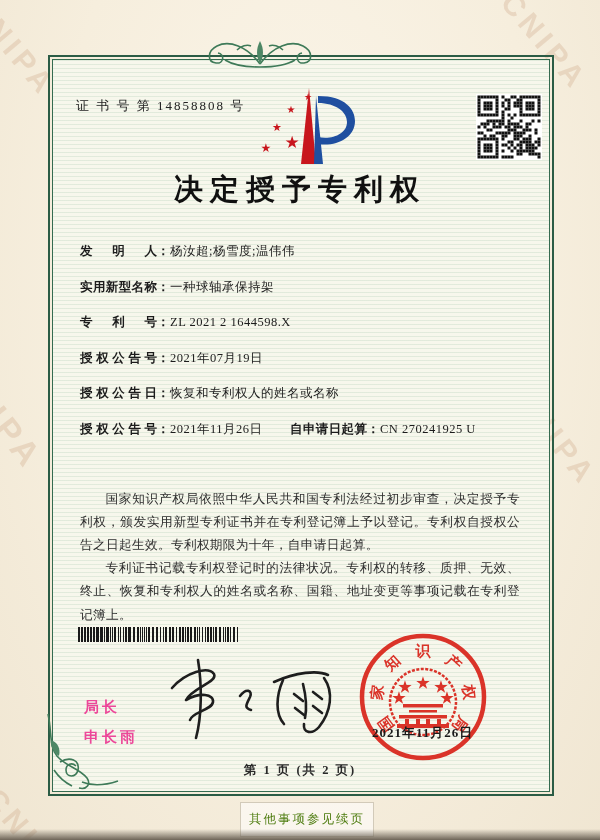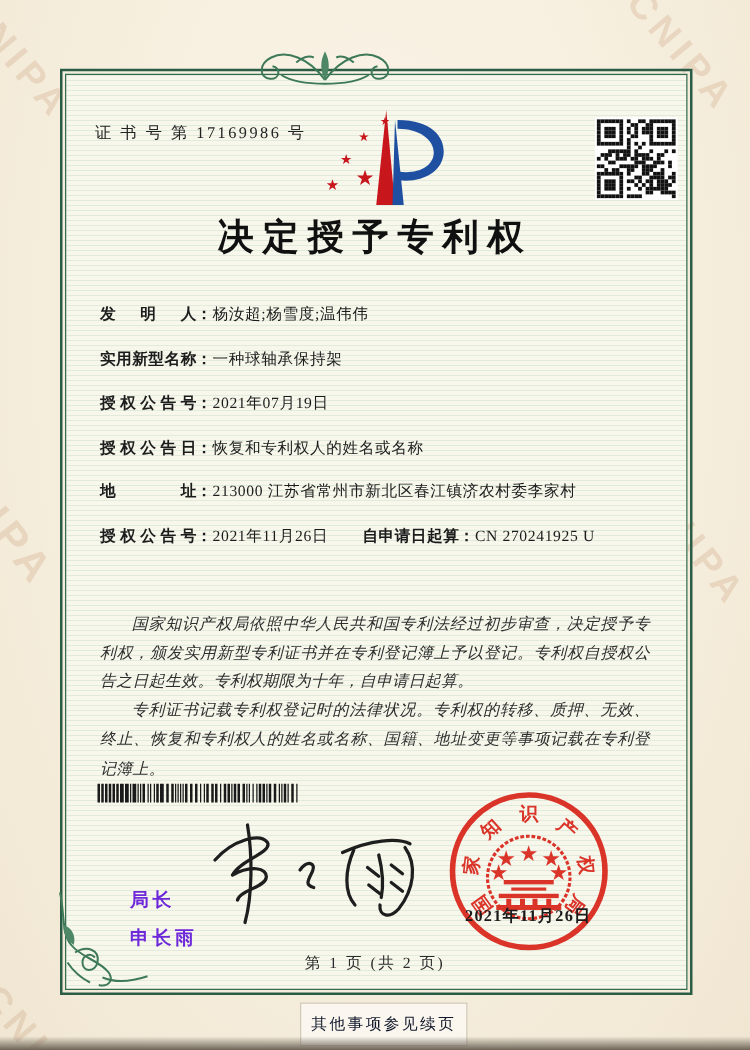--- a/index.html
+++ b/index.html
@@ -50,50 +50,50 @@
   .flabel{
     display:inline-block;width:77px;font-weight:700;
     text-align:justify;text-align-last:justify;vertical-align:top;
   }
   .fcolon{font-weight:700;display:inline-block;width:13px;}
   .fvalue{font-weight:500;letter-spacing:0.5px;}
   .grant-no-group{position:absolute;left:210px;top:0;}
 
   
   .paras{left:80px;top:488px;width:440px;font-size:12.7px;line-height:1.82;
-    color:#2e2e2e;font-style:italic;}
+    color:#2e2e2e;}
   .paras p{margin:0;text-indent:2em;text-align:justify;letter-spacing:0.3px;}
 
   .barcode{left:78px;top:627px;width:164px;height:15px;font-size:0;}
   .barcode i{display:inline-block;height:100%;background:#1a1a1a;}
   .barcode b{display:inline-block;height:100%;}
 
   .sig-block{
-    left:104px;top:692px;font-family:"Liberation Sans","DejaVu Sans",sans-serif;
-    font-size:15px;font-weight:600;color:#6d28d9;letter-spacing:3px;line-height:30px;margin-top:14px;
+    left:84px;top:692px;font-family:"Liberation Sans","DejaVu Sans",sans-serif;
+    font-size:15px;font-weight:600;color:#ec4899;letter-spacing:3px;line-height:30px;
   }
   .sig-svg{left:156px;top:650px;}
   .sig-svg path{stroke:#1e1e1e;stroke-width:2.6;fill:none;
     stroke-linecap:round;stroke-linejoin:round;}
 
   
   .seal{left:348px;top:622px;width:150px;height:150px;opacity:0.9;}
   .seal text{font-size:15px;font-weight:700;fill:#d81f15;text-anchor:middle;
     font-family:"Liberation Serif","DejaVu Serif",serif;}
   .seal .star{fill:#d81f15;text-anchor:middle;}
   .seal-date{
     left:372px;top:724px;width:130px;font-size:13px;font-weight:700;color:#1b1b1b;
     letter-spacing:1px;white-space:nowrap;
   }
 
   .page-info{left:0;right:0;top:762px;text-align:center;font-size:12.5px;
-    color:#2a2a2a;letter-spacing:2px;}
+    color:#2a2a2a;letter-spacing:2px;font-weight:bold;}
 
   .footer-note{
-    left:240px;top:802px;font-size:12.5px;color:#0f172a;letter-spacing:2px;
+    left:240px;top:802px;font-size:12.5px;color:#4d7c0f;letter-spacing:2px;
     background:rgba(255,255,255,0.55);border:1px solid rgba(170,158,132,0.5);
     padding:8px 8px;
   }
 
   .scan-edge{
     left:0;right:0;bottom:0;height:11px;
     background:linear-gradient(180deg, rgba(110,102,90,0) 0%,
       rgba(110,102,90,0.45) 45%, #6e6558 100%);
   }
 
@@ -126,21 +126,21 @@
   </svg>
 
   <svg class="abs ornament" style="left:40px;top:712px;" width="82" height="82" viewBox="0 0 82 82">
     <path d="M8,2 C12,20 9,34 17,44 C25,54 39,56 47,66 C51,72 47,78 39,76"></path>
     <path d="M20,50 C30,44 40,48 38,58 C36,66 26,66 26,58 C26,52 32,50 36,54"></path>
     <path class="leaf" d="M11,28 C17,30 21,36 19,44 C13,40 10,34 11,28"></path>
     <path d="M42,70 C54,75 66,73 78,69"></path>
     <path d="M14,58 C18,64 24,70 32,74"></path>
   </svg>
 
-  <div class="abs cert-no">证 书 号 第 17169986 号</div>
+  <div class="abs cert-no">证 书 号 第 14858808 号</div>
 
   <svg class="abs" style="left:252px;top:84px;" width="118" height="82" viewBox="0 0 118 82">
     <text class="lstar" x="14" y="68" font-size="12" fill="#c8161d" text-anchor="middle">★</text>
     <text x="25" y="47" font-size="11" fill="#c8161d" text-anchor="middle">★</text>
     <text x="39" y="29" font-size="10" fill="#c8161d" text-anchor="middle">★</text>
     <text x="56" y="16" font-size="9" fill="#c8161d" text-anchor="middle">★</text>
     <text x="40" y="64" font-size="17" fill="#c8161d" text-anchor="middle">★</text>
     <polygon points="57,4 49,80 64,80" fill="#c8161d"></polygon>
     <polygon points="64,12 62,80 71,80" fill="#1f4fa0"></polygon>
     <path d="M66,12 C94,12 103,26 103,37 C103,54 84,63 66,60 L66,53 C80,56 95,50 95,38 C95,28 84,19 66,19 Z" fill="#1f4fa0"></path>
@@ -389,27 +389,27 @@
   <h1 class="abs title">决定授予专利权</h1>
 
   <div class="abs fields">
     <div class="frow">
       <span class="flabel">发明人</span><span class="fcolon">：</span><span class="fvalue">杨汝超;杨雪度;温伟伟</span>
     </div>
     <div class="frow">
       <span class="flabel">实用新型名称</span><span class="fcolon">：</span><span class="fvalue">一种球轴承保持架</span>
     </div>
     <div class="frow">
+      <span class="flabel">专利号</span><span class="fcolon">：</span><span class="fvalue">ZL 2021 2 1644598.X</span>
+    </div>
+    <div class="frow">
       <span class="flabel">授权公告号</span><span class="fcolon">：</span><span class="fvalue">2021年07月19日</span>
     </div>
     <div class="frow">
       <span class="flabel">授权公告日</span><span class="fcolon">：</span><span class="fvalue">恢复和专利权人的姓名或名称</span>
-    </div>
-    <div class="frow">
-      <span class="flabel">地址</span><span class="fcolon">：</span><span class="fvalue">213000 江苏省常州市新北区春江镇济农村委李家村</span>
     </div>
     <div class="frow">
       <span>
         <span class="flabel">授权公告号</span><span class="fcolon">：</span><span class="fvalue">2021年11月26日</span>
       </span>
       <span class="grant-no-group">
         <span class="flabel">自申请日起算</span><span class="fcolon">：</span><span class="fvalue">CN 270241925 U</span>
       </span>
     </div>
   </div>

